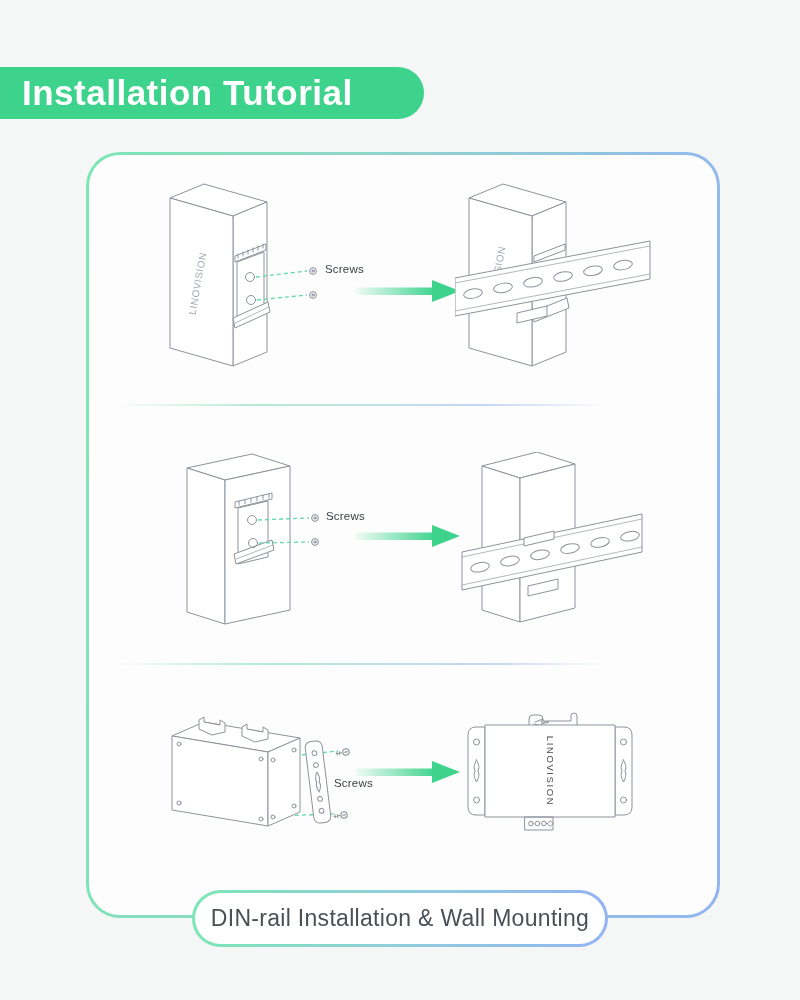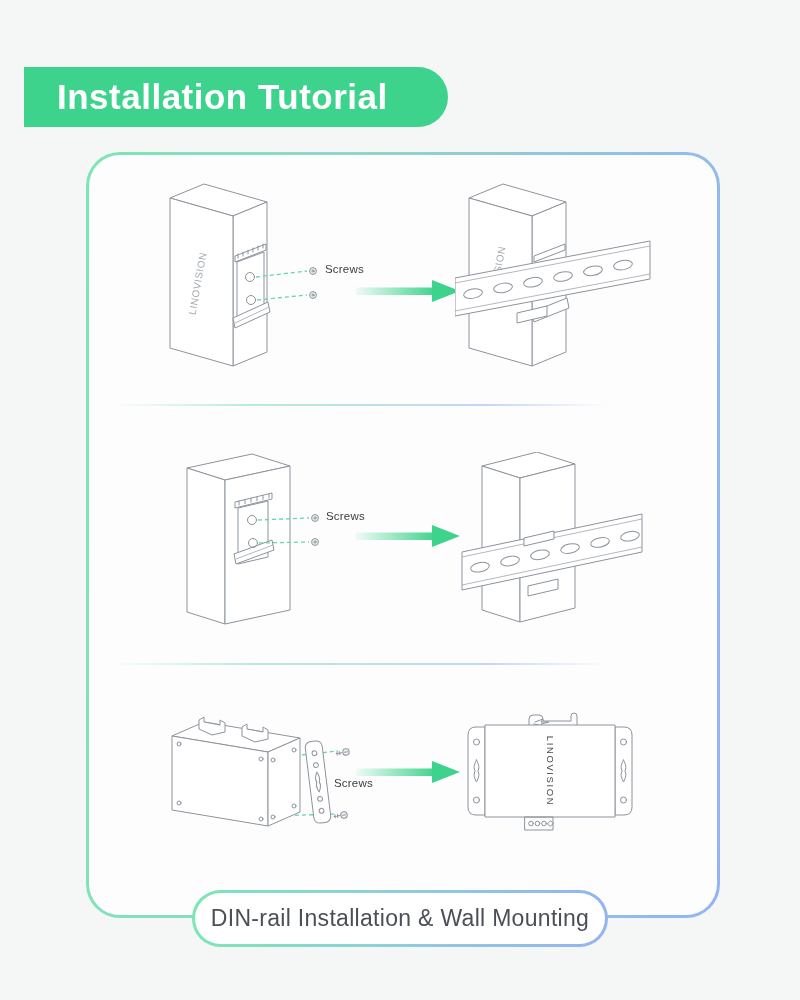--- a/index.html
+++ b/index.html
@@ -3,23 +3,23 @@
 <meta charset="utf-8">
 <style>
   * { margin:0; padding:0; box-sizing:border-box; }
   html,body { width:800px; height:1000px; }
   body { font-family:"Liberation Sans", sans-serif; background:#f5f6f6; position:relative; overflow:hidden; }
 
   .canvas { position:absolute; inset:0; width:800px; height:1000px; }
 
   
   .header-pill {
-    position:absolute; left:0; top:67px; width:424px; height:60px;
+    position:absolute; left:0; top:67px; width:424px; height:52px;
     background:#3dd38c; border-radius:0 31px 31px 0;
-    display:flex; align-items:center; padding-left:33px;margin-left:24px;
+    display:flex; align-items:center; padding-left:22px;
   }
   .header-pill h1 {
     color:#ffffff; font-size:35px; font-weight:800; letter-spacing:.5px;
   }
 
   
   .panel-border {
     position:absolute; left:86px; top:152px; width:634px; height:766px;
     border-radius:34px; padding:3px;
     background:linear-gradient(95deg,#7ce6b4 0%,#8fd8c8 35%,#93b4f3 100%);

